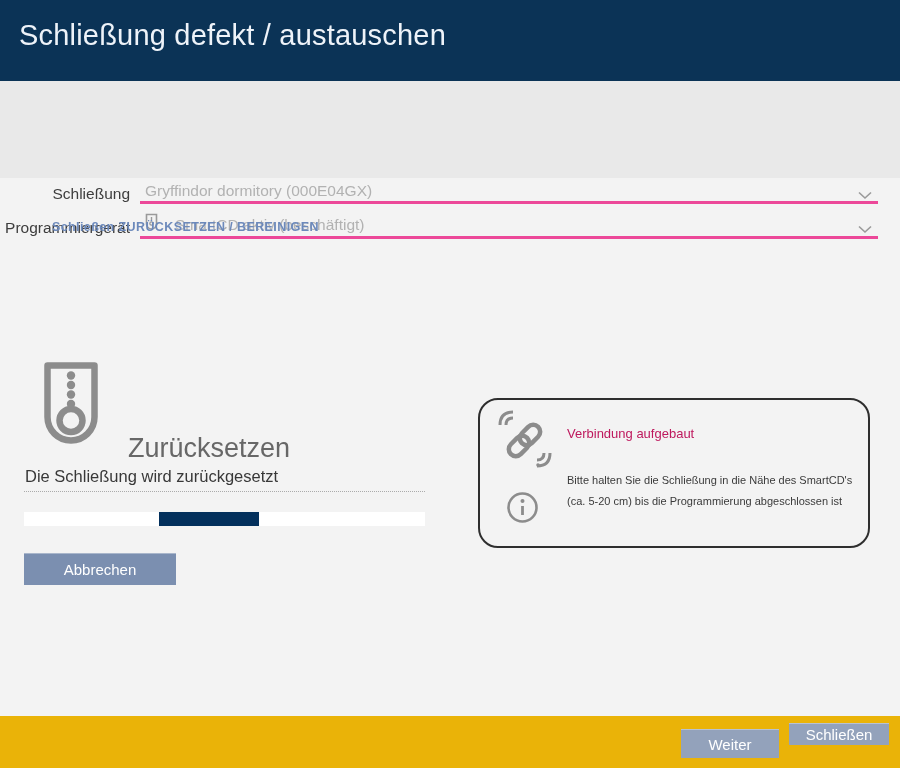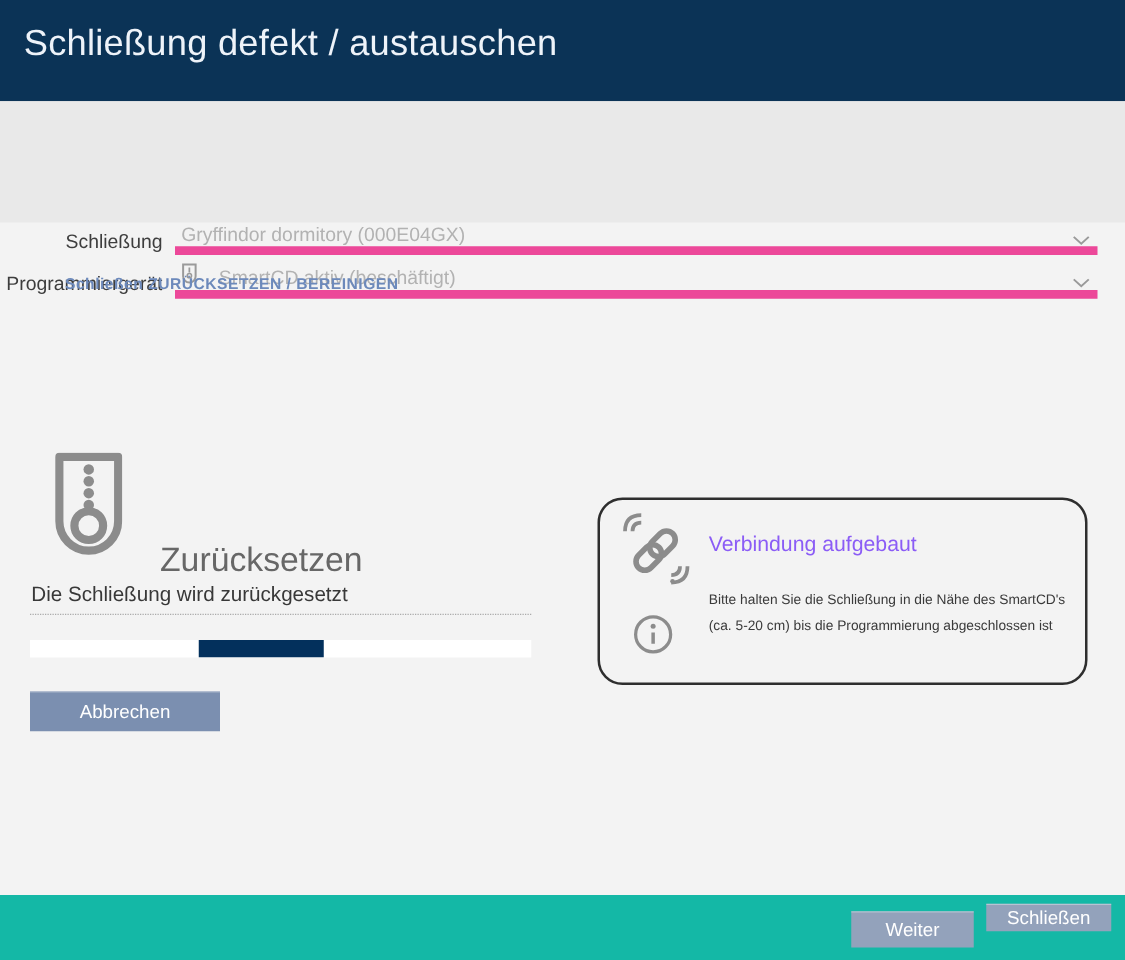--- a/index.html
+++ b/index.html
@@ -10,21 +10,21 @@
   
   .titlebar { position:absolute; left:0; top:0; width:900px; height:81px; background:#0b3356;
               display:flex; align-items:center; }
   .titlebar h1 { padding-left:19px; padding-bottom:10px; color:#eef3f9; font-size:29px;
                  font-weight:300; letter-spacing:0.2px;text-align:center; }
 
   
   .form-band { position:absolute; left:0; top:81px; width:900px; height:97px; background:#e9e9e9; }
   .field-label { position:absolute; left:0; width:130px; text-align:right; font-size:15.5px;
                  color:#3d3d3d; }
-  .field { position:absolute; left:140px; right:22px; border-bottom:7px solid #ec4899;
+  .field { position:absolute; left:140px; right:22px; border-bottom:3px solid #ec4899;
            display:flex; align-items:center; cursor:default; }
   .field .value { color:#b2b2b2; font-size:15.5px; white-space:nowrap; overflow:hidden; }
   .field .chevron { position:absolute; right:6px; top:50%; margin-top:-5px; width:14px; height:9px; }
   .row1-label { top:104px; }
   .row1-field { top:99px; height:24px; }
   .row1-field .value { padding-left:5px; }
   .row2-label { top:138px; }
   .row2-field { top:132px; height:26px; }
   .devicon { margin:0 4px 2px 5px; flex:0 0 auto; }
   .row2-field .value { margin-left:13px; }
@@ -47,27 +47,27 @@
   .btn { display:flex; align-items:center; justify-content:center; color:#ffffff;
          font-size:15px; cursor:pointer; border:none;
          border-top:1px solid rgba(255,255,255,0.35); }
   .cancel-btn { position:absolute; left:24px; top:553px; width:152px; height:32px;
                 background:#7b8fb0; }
 
   
   .msg-panel { position:absolute; left:478px; top:398px; width:392px; height:150px;
                border:2px solid #2e2e2e; border-radius:20px; }
   .msg-icon-link { position:absolute; left:18px; top:10px; }
-  .msg-text-1 { position:absolute; left:87px; top:26px; font-size:17px; color:#8b5cf6; }
+  .msg-text-1 { position:absolute; left:87px; top:26px; font-size:13px; color:#be185d; }
   .msg-icon-info { position:absolute; left:26px; top:91px; }
   .msg-text-2 { position:absolute; left:87px; top:70px; width:302px; font-size:11px;
                 line-height:21px; color:#3a3a3a; }
 
   
-  .footer { position:absolute; left:0; top:716px; width:900px; height:52px; background:#14b8a6; }
+  .footer { position:absolute; left:0; top:716px; width:900px; height:52px; background:#eab308; }
   .next-btn { position:absolute; left:681px; top:13px; width:98px; height:29px; background:#93a2bb; }
   .close-btn { position:absolute; left:789px; top:7px; width:100px; height:22px; background:#93a2bb; }
 </style>
 </head>
 <body>
 
 <div class="app">
 
   <header class="titlebar">
     <h1>Schließung defekt / austauschen</h1>

